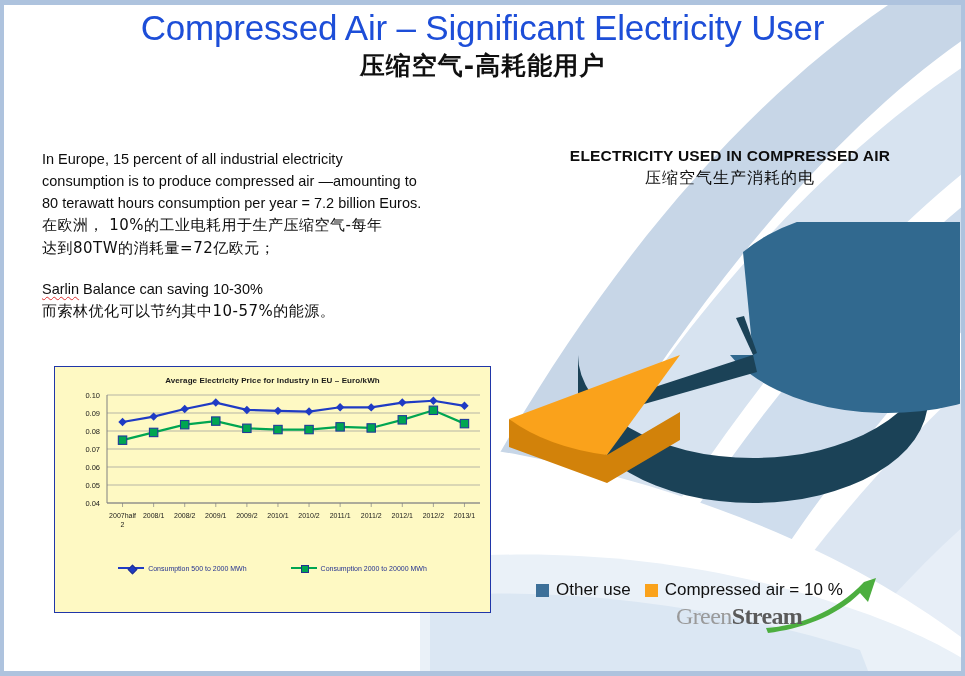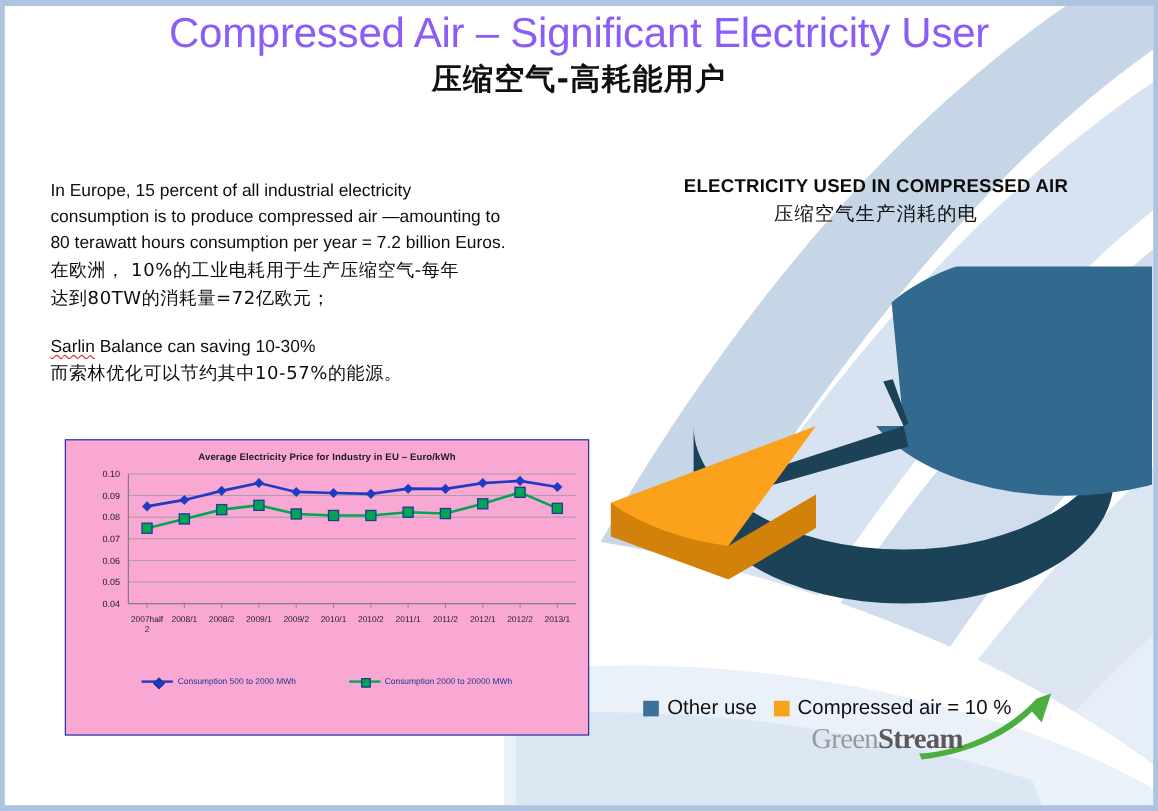--- a/index.html
+++ b/index.html
@@ -19,21 +19,21 @@
   .edge-top{top:0;} .edge-bottom{bottom:0;}
   .edge-left,.edge-right{position:absolute;top:0;height:676px;width:4px;background:#aec3de;}
   .edge-left{left:0;} .edge-right{right:0;}
 
   
   .bg-swoosh{position:absolute;inset:0;z-index:0;pointer-events:none;}
 
   
   .title-block{position:absolute;top:8px;left:0;width:965px;text-align:center;z-index:5;}
   .title-en{
-    font-size:35px;color:#8b5cf6;letter-spacing:-0.2px;
+    font-size:35px;color:#1d4ed8;letter-spacing:-0.2px;
     font-family:"Liberation Sans", sans-serif;font-weight:400;line-height:1.12;
   }
   .title-zh{
     font-size:25px;color:#101010;margin-top:2px;letter-spacing:1px;
     font-family:"DejaVu Sans", sans-serif;font-weight:700;
   }
 
   
   .body-copy{position:absolute;left:42px;top:148px;width:460px;z-index:5;}
   .body-copy p{margin:0;color:#0d0d0d;}
@@ -44,21 +44,21 @@
     text-decoration:underline;
     text-decoration-color:#e03030;
     text-decoration-style:wavy;
     text-decoration-thickness:1px;
     text-underline-offset:2px;
   }
 
   
   .linechart{
     position:absolute;left:54px;top:366px;width:437px;height:247px;
-    border:1.6px solid #2036a8;background:#f9a8d4;z-index:6;box-sizing:border-box;
+    border:1.6px solid #2036a8;background:#fef9c3;z-index:6;box-sizing:border-box;
   }
   .lc-title{
     text-align:center;font-size:8px;font-weight:bold;color:#1a1a1a;
     margin-top:9px;letter-spacing:0.1px;font-family:"Liberation Sans",sans-serif;
   }
   .lc-svg{display:block;}
   .lc-legend{
     display:flex;justify-content:center;gap:44px;margin-top:4px;
     font-size:7px;color:#23318f;font-family:"Liberation Sans",sans-serif;
   }

